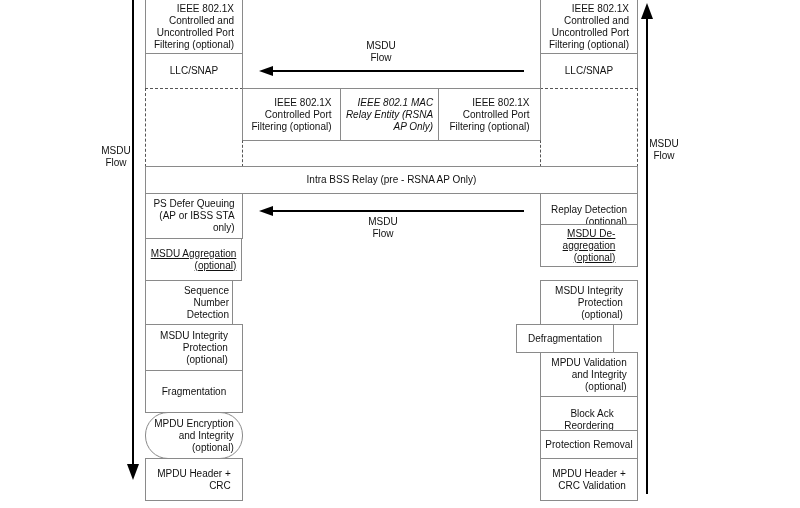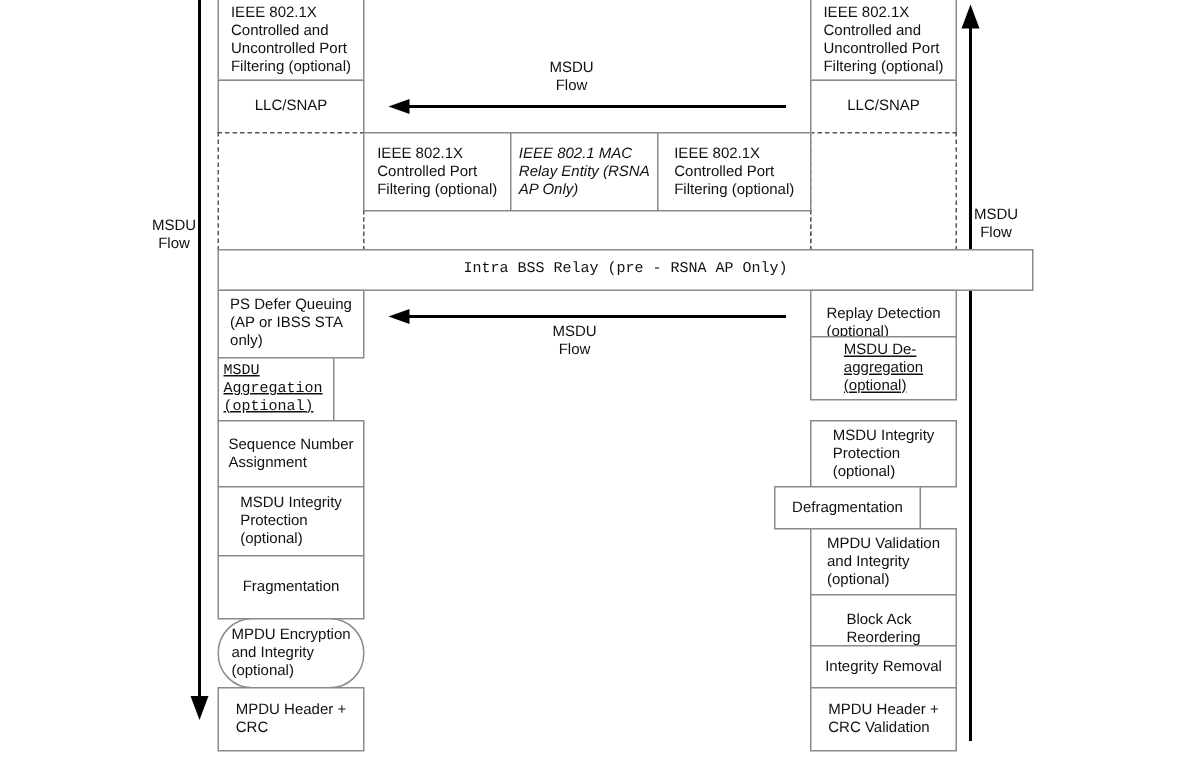--- a/index.html
+++ b/index.html
@@ -1,19 +1,19 @@
 <!DOCTYPE html>
 <html><head>
 <meta charset="utf-8">
 <style>
   html, body { margin:0; padding:0; background:#ffffff; }
   body { width:800px; height:508px; position:relative; overflow:hidden;
          font-family:"Liberation Sans", sans-serif; font-size:10px; color:#111; }
   .box { position:absolute; box-sizing:border-box; border:1px solid #8a8a8a;
-         display:flex; align-items:center; justify-content:center; text-align:left;
+         display:flex; align-items:center; justify-content:center; text-align:right;
          line-height:12px; padding:0 3px; background:#fff; }
   .dash { border-style:dashed; border-color:#555; }
   .u { text-decoration:underline; }
   .lbl { position:absolute; text-align:center; line-height:12px; font-size:10px; }
   .vline { position:absolute; width:2px; background:#000; }
   .hline { position:absolute; height:2px; background:#000; }
   .tri-down { position:absolute; width:0; height:0; border-left:6px solid transparent; border-right:6px solid transparent; border-top:16px solid #000; }
   .tri-up { position:absolute; width:0; height:0; border-left:6px solid transparent; border-right:6px solid transparent; border-bottom:16px solid #000; }
   .tri-left { position:absolute; width:0; height:0; border-top:5px solid transparent; border-bottom:5px solid transparent; border-right:14px solid #000; }
 </style>
@@ -76,41 +76,41 @@
 </div>
 <div class="box" style="left:438px; top:88px; width:103px; height:53px;">
   <div>
       <div>IEEE 802.1X</div>
       <div>Controlled Port</div>
       <div>Filtering (optional)</div>
     </div>
 </div>
 <div class="box dash" style="left:242px; top:140px; width:299px; height:27px; border-top:1px solid #8a8a8a;"></div>
 
-<div class="box" style="left:145px; top:166px; width:544px; height:28px;font-family:Liberation Mono, monospace;">
+<div class="box" style="left:145px; top:166px; width:493px; height:28px;">
     <span>Intra BSS Relay (pre - RSNA AP Only)</span>
   </div>
 
 <div class="box" style="left:145px; top:193px; width:98px; height:46px;">
   <div>
       <div>PS Defer Queuing</div>
       <div>(AP or IBSS STA</div>
       <div>only)</div>
     </div>
 </div>
-<div class="box" style="left:145px; top:238px; width:78px; height:43px;font-family:Liberation Mono, monospace;">
+<div class="box" style="left:145px; top:238px; width:97px; height:43px;">
   <div class="u">
       <div>MSDU Aggregation</div>
       <div>(optional)</div>
     </div>
 </div>
-<div class="box" style="left:145px; top:280px; width:98px; height:45px;">
+<div class="box" style="left:145px; top:280px; width:88px; height:45px;">
   <div>
       <div>Sequence Number</div>
-      <div>Assignment</div>
+      <div>Detection</div>
     </div>
 </div>
 <div class="box" style="left:145px; top:324px; width:98px; height:47px;">
   <div>
       <div>MSDU Integrity</div>
       <div>Protection</div>
       <div>(optional)</div>
     </div>
 </div>
 <div class="box" style="left:145px; top:370px; width:98px; height:43px;">
@@ -165,21 +165,21 @@
     </div>
 </div>
 <div class="box" style="left:540px; top:396px; width:98px; height:48px;">
   <div>
       <div>Block Ack</div>
       <div>Reordering</div>
     </div>
 </div>
 <div class="box" style="left:540px; top:430px; width:98px; height:29px;">
   <div>
-      <div>Integrity Removal</div>
+      <div>Protection Removal</div>
     </div>
 </div>
 <div class="box" style="left:540px; top:458px; width:98px; height:43px;">
   <div>
       <div>MPDU Header +</div>
       <div>CRC Validation</div>
     </div>
 </div>
 
 <div class="hline" style="left:270px; top:70px; width:254px;"></div>

